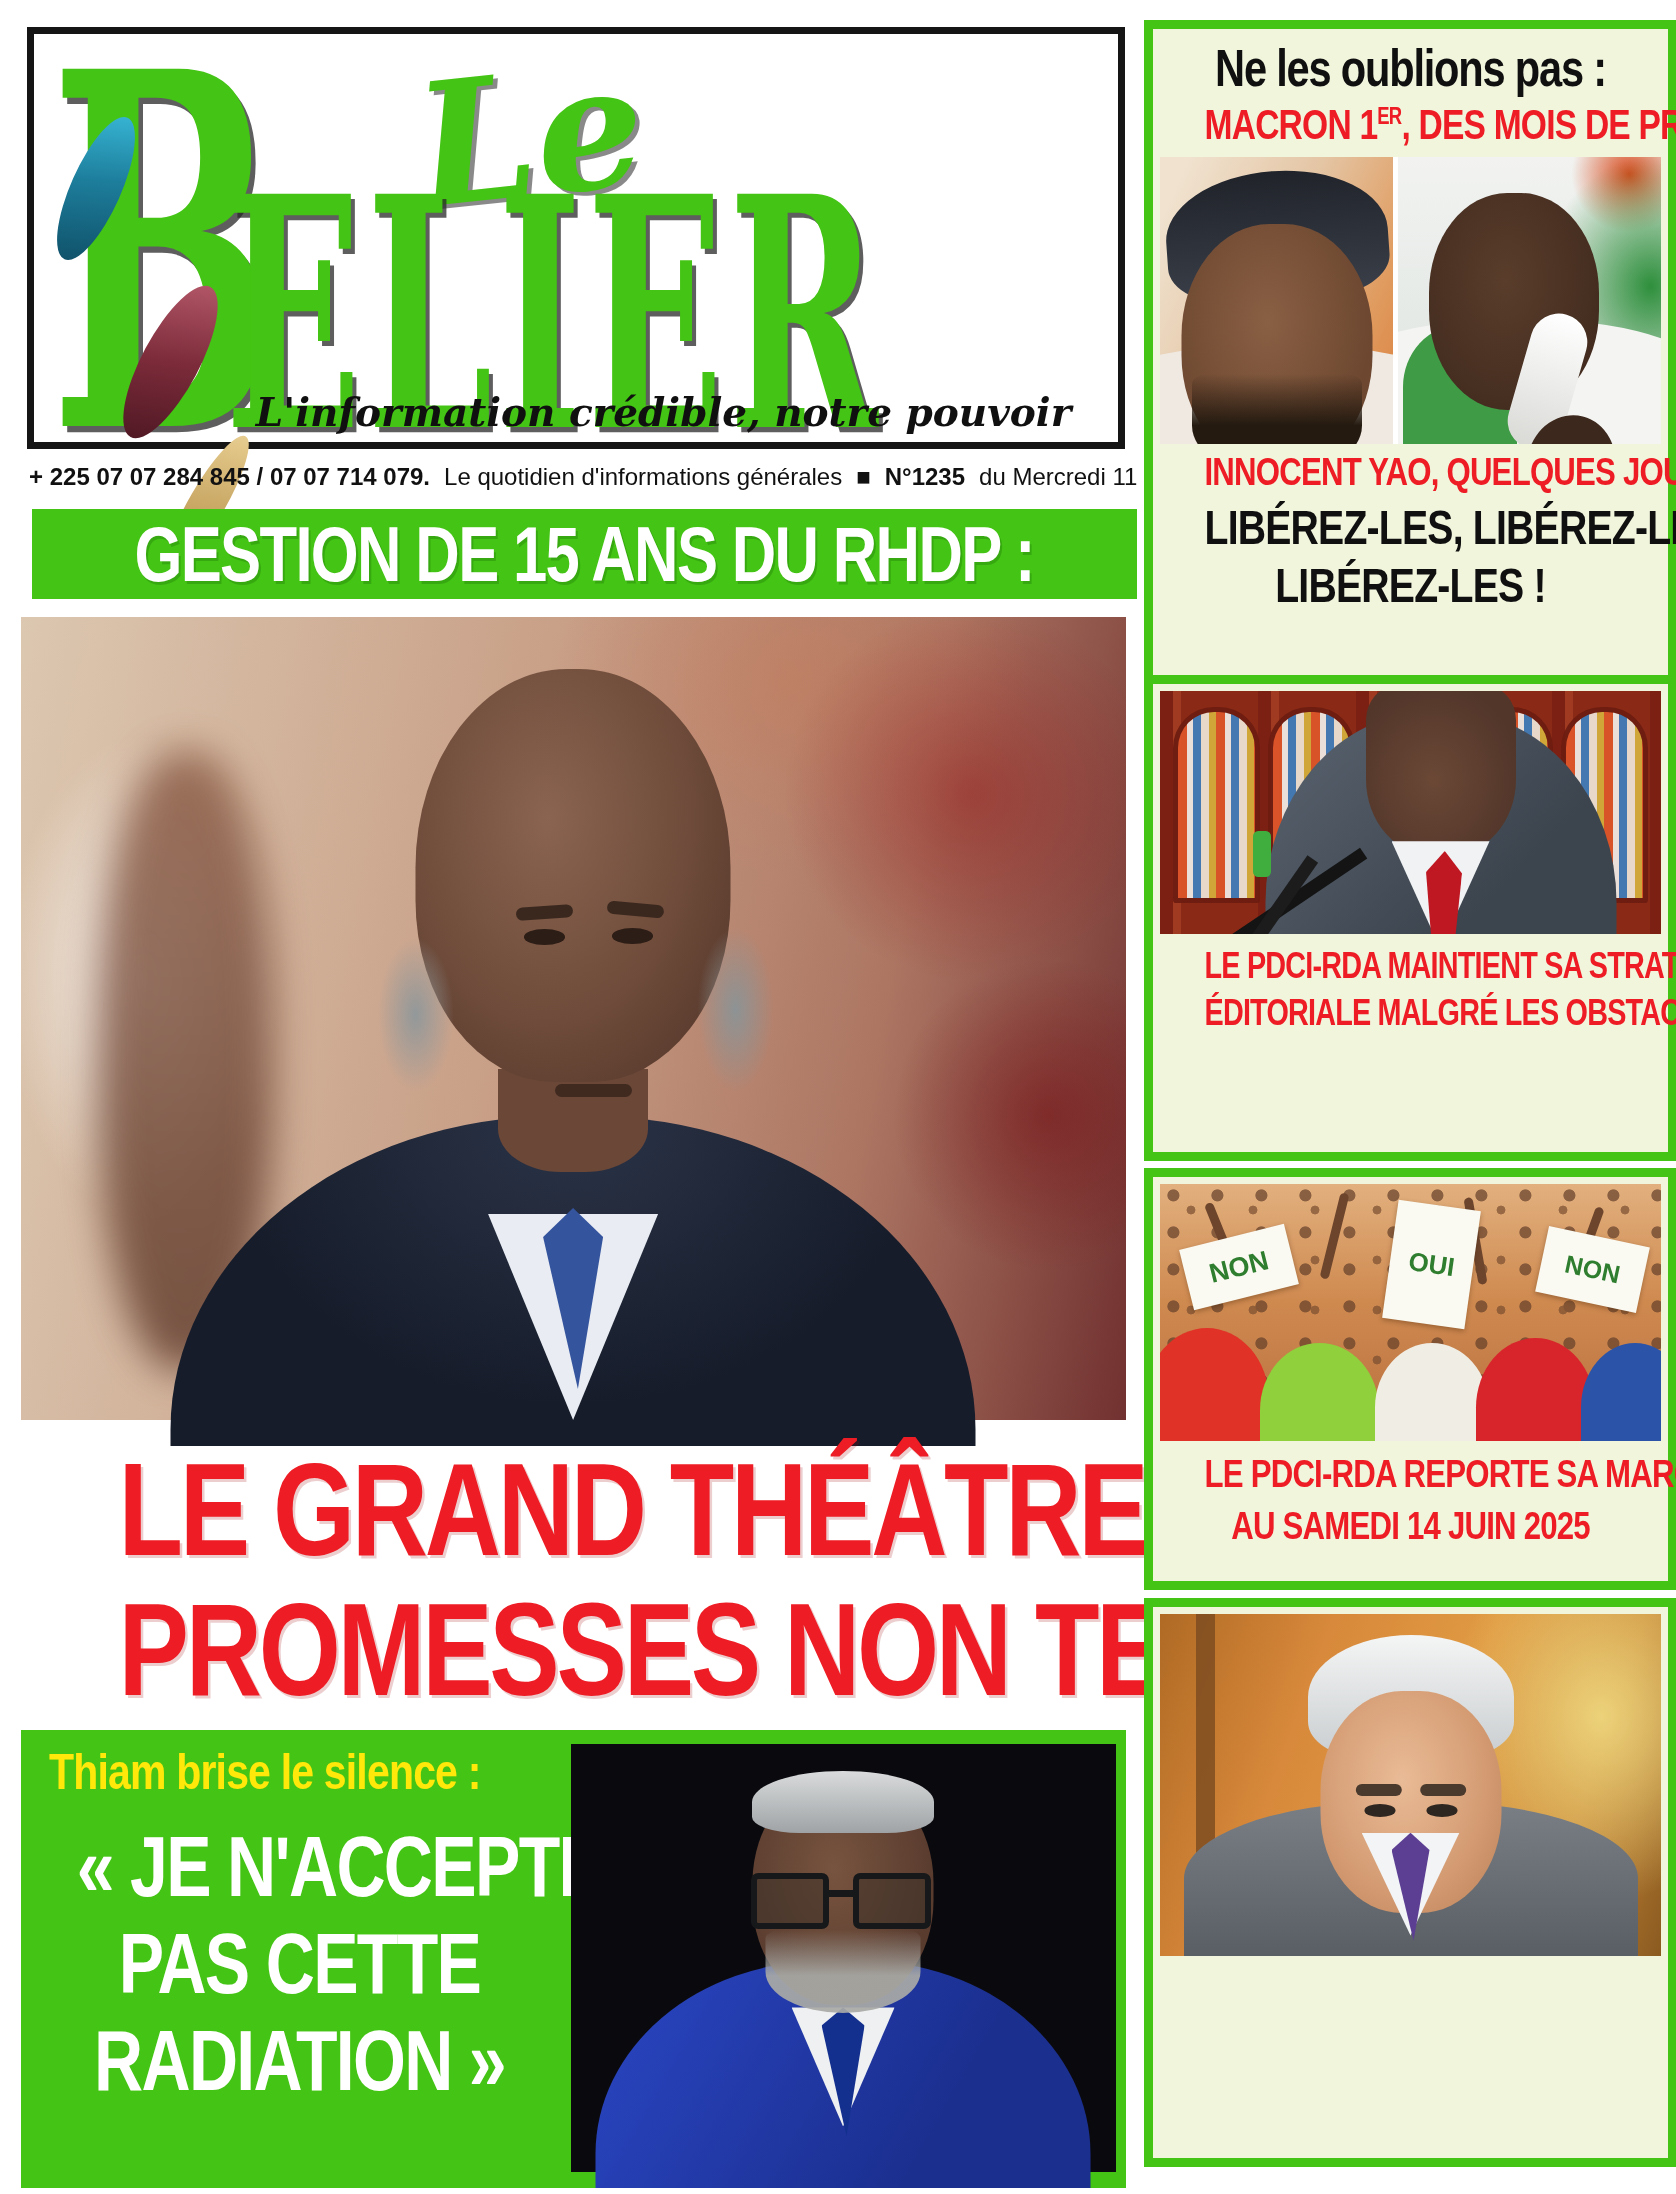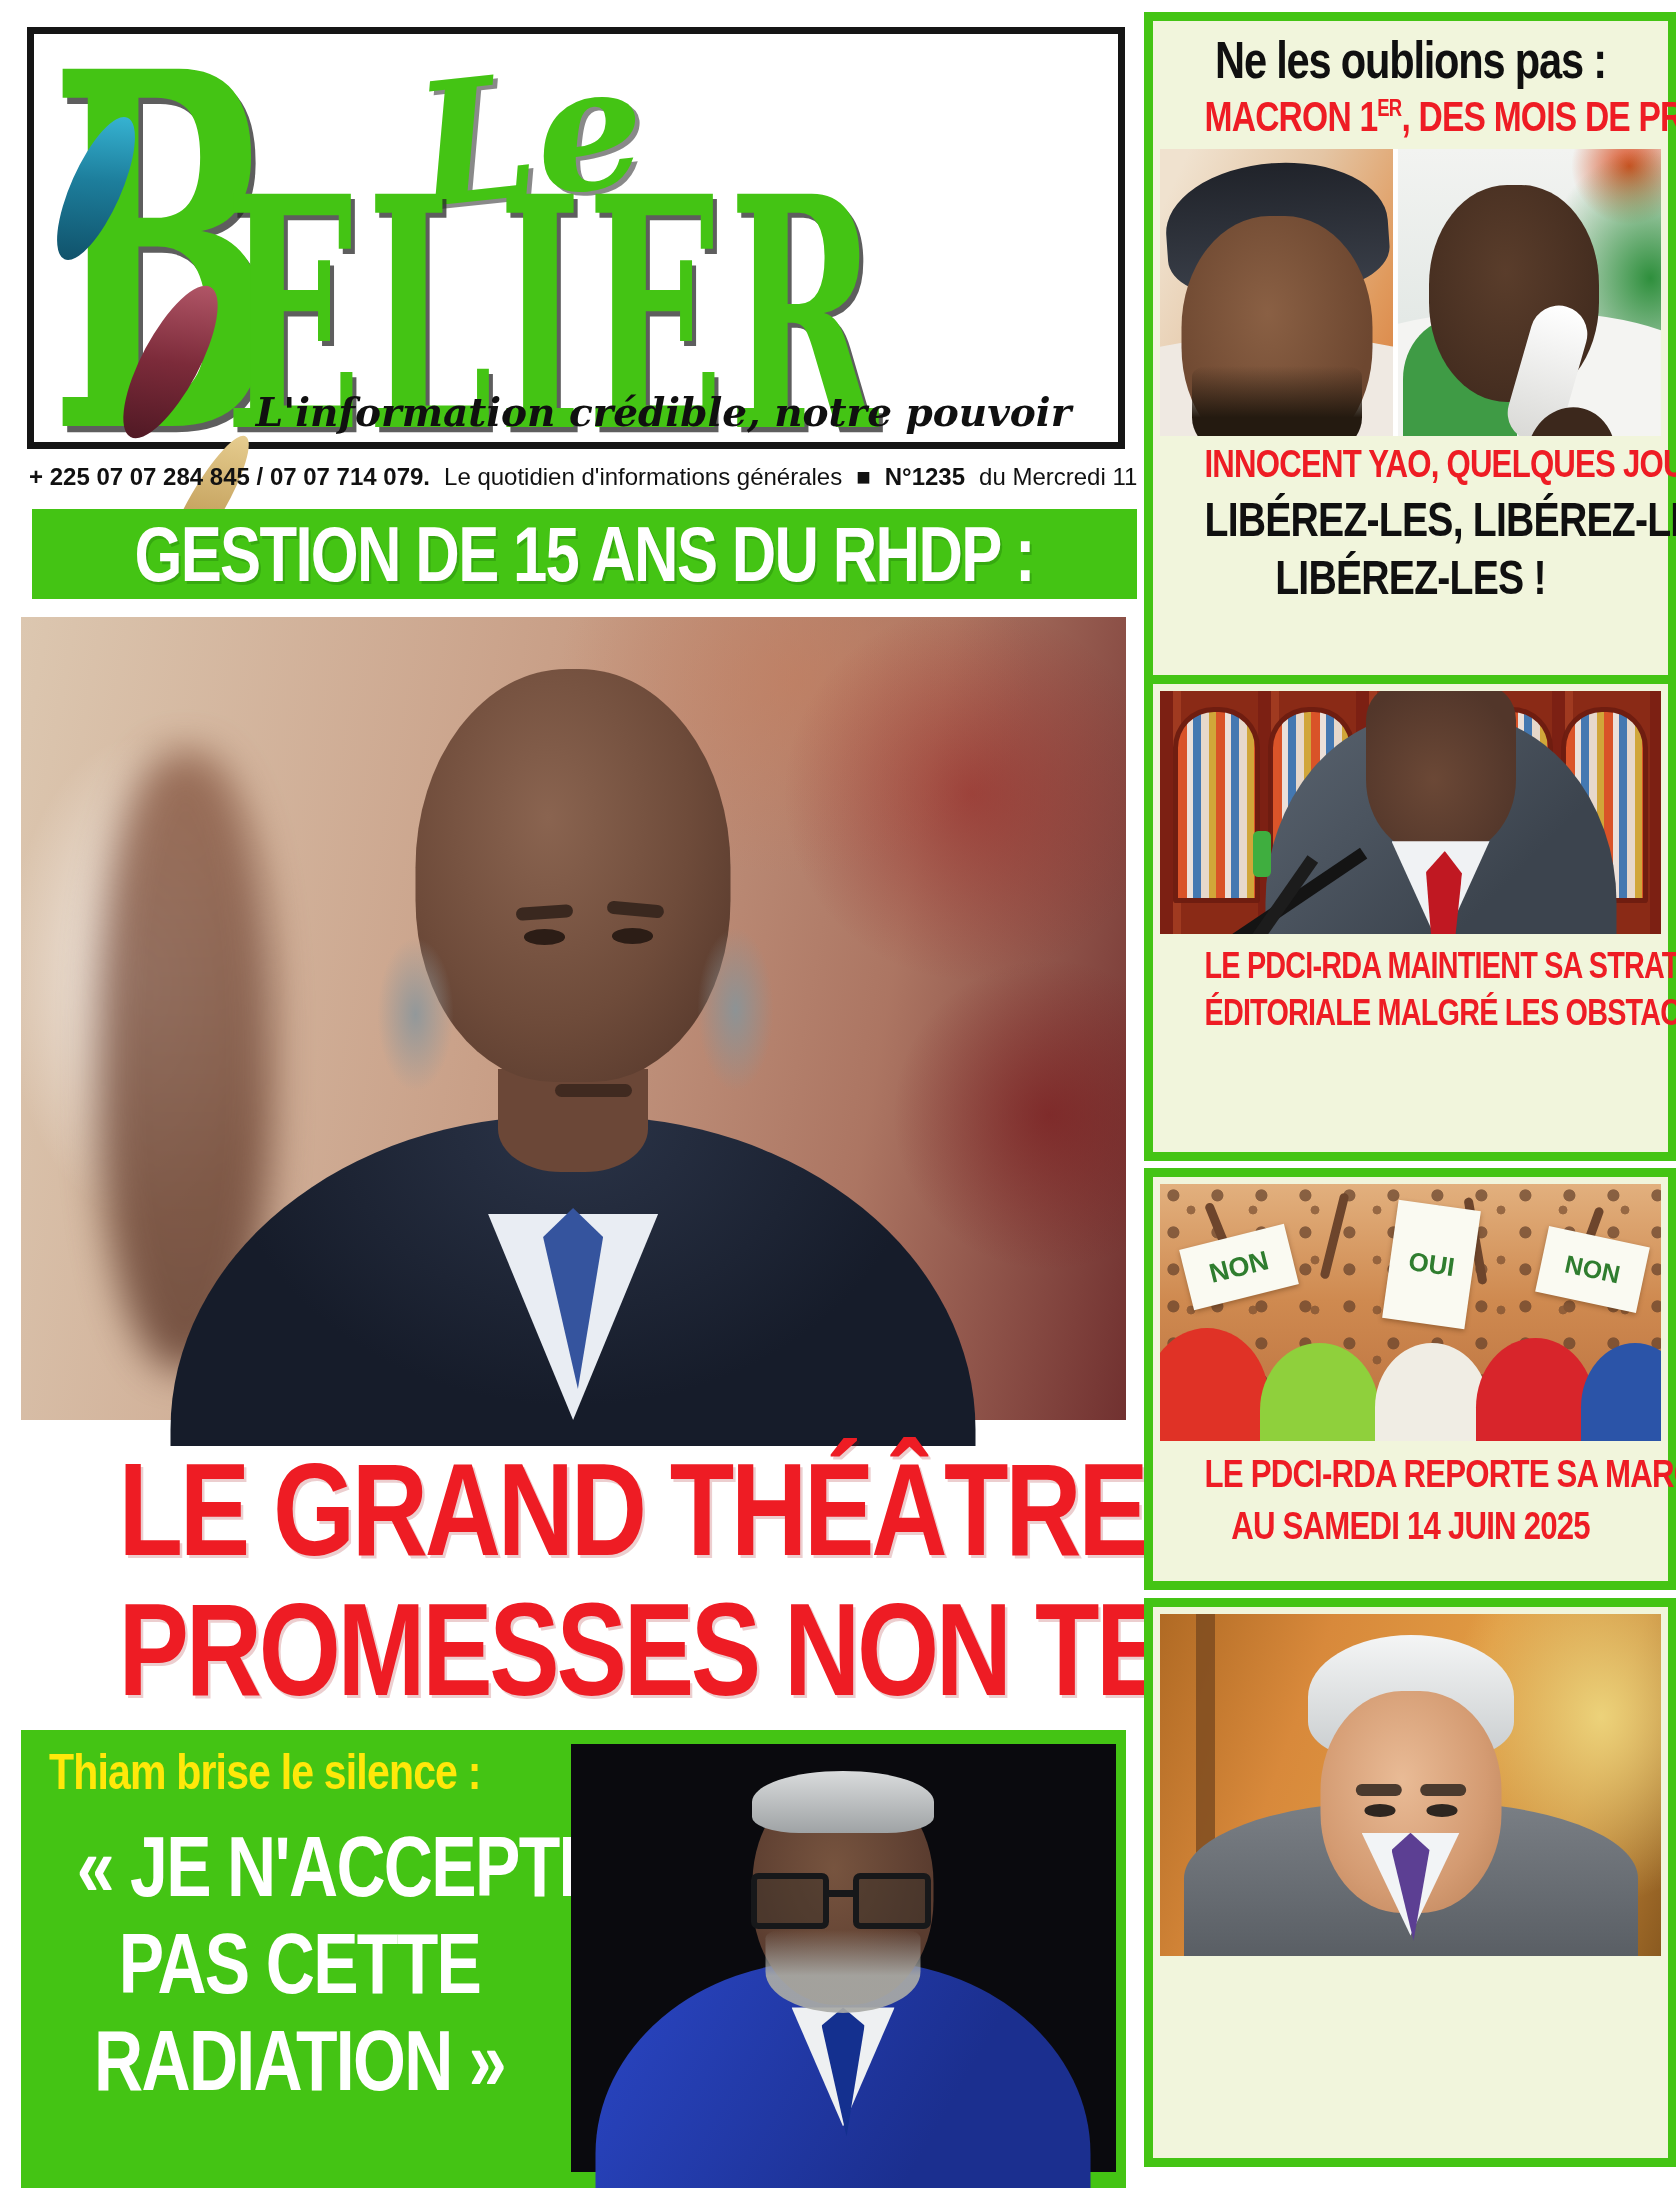--- a/index.html
+++ b/index.html
@@ -103,21 +103,21 @@
   .tp-beard{left:50%;top:186px;width:155px;height:83px;transform:translateX(-50%);
       background:linear-gradient(rgba(170,170,166,0),#a9aaa6 55%);border-radius:10% 10% 50% 50%;opacity:.92;}
   .tp-glass-l{left:180px;top:129px;width:66px;height:44px;border:6.2px solid #17181a;border-radius:7.2px;
       background:rgba(60,50,40,.55);}
   .tp-glass-r{left:282px;top:129px;width:66px;height:44px;border:6.2px solid #17181a;border-radius:7.2px;
       background:rgba(60,50,40,.55);}
   .tp-bridge{left:252px;top:146px;width:30px;height:6.2px;background:#17181a;}
 
   
   .sbox{position:absolute;left:1144px;width:533px;background:#f1f5dc;border:9.3px solid #44c414;box-sizing:border-box;}
-  #sbox1{top:12px;height:832px;}
+  #sbox1{top:20px;height:832px;}
   #sbox2{top:675px;height:486px;}
   #sbox3{top:1168px;height:422px;}
   #sbox4{top:1598px;height:569px;}
   .sk-black{margin-top:9.3px;text-align:center;font-weight:700;color:#101010;font-size:52px;letter-spacing:-1.5px;}
   .sk-red{text-align:center;font-weight:700;color:#ee1c24;font-size:42px;letter-spacing:-1px;margin-top:3.1px;}
   .sk-red sup{font-size:.55em;}
   .scap-red{text-align:center;font-weight:700;color:#ee1c24;font-size:39px;letter-spacing:-1px;margin-top:6.2px;}
   .scap-blk{text-align:center;font-weight:700;color:#101010;font-size:49px;line-height:58px;letter-spacing:-1px;margin-top:4.1px;}
   .sred2{text-align:center;font-weight:700;color:#ee1c24;}
   #sbox2 .sred2{font-size:36px;line-height:47px;margin-top:8.3px;letter-spacing:-1px;}

